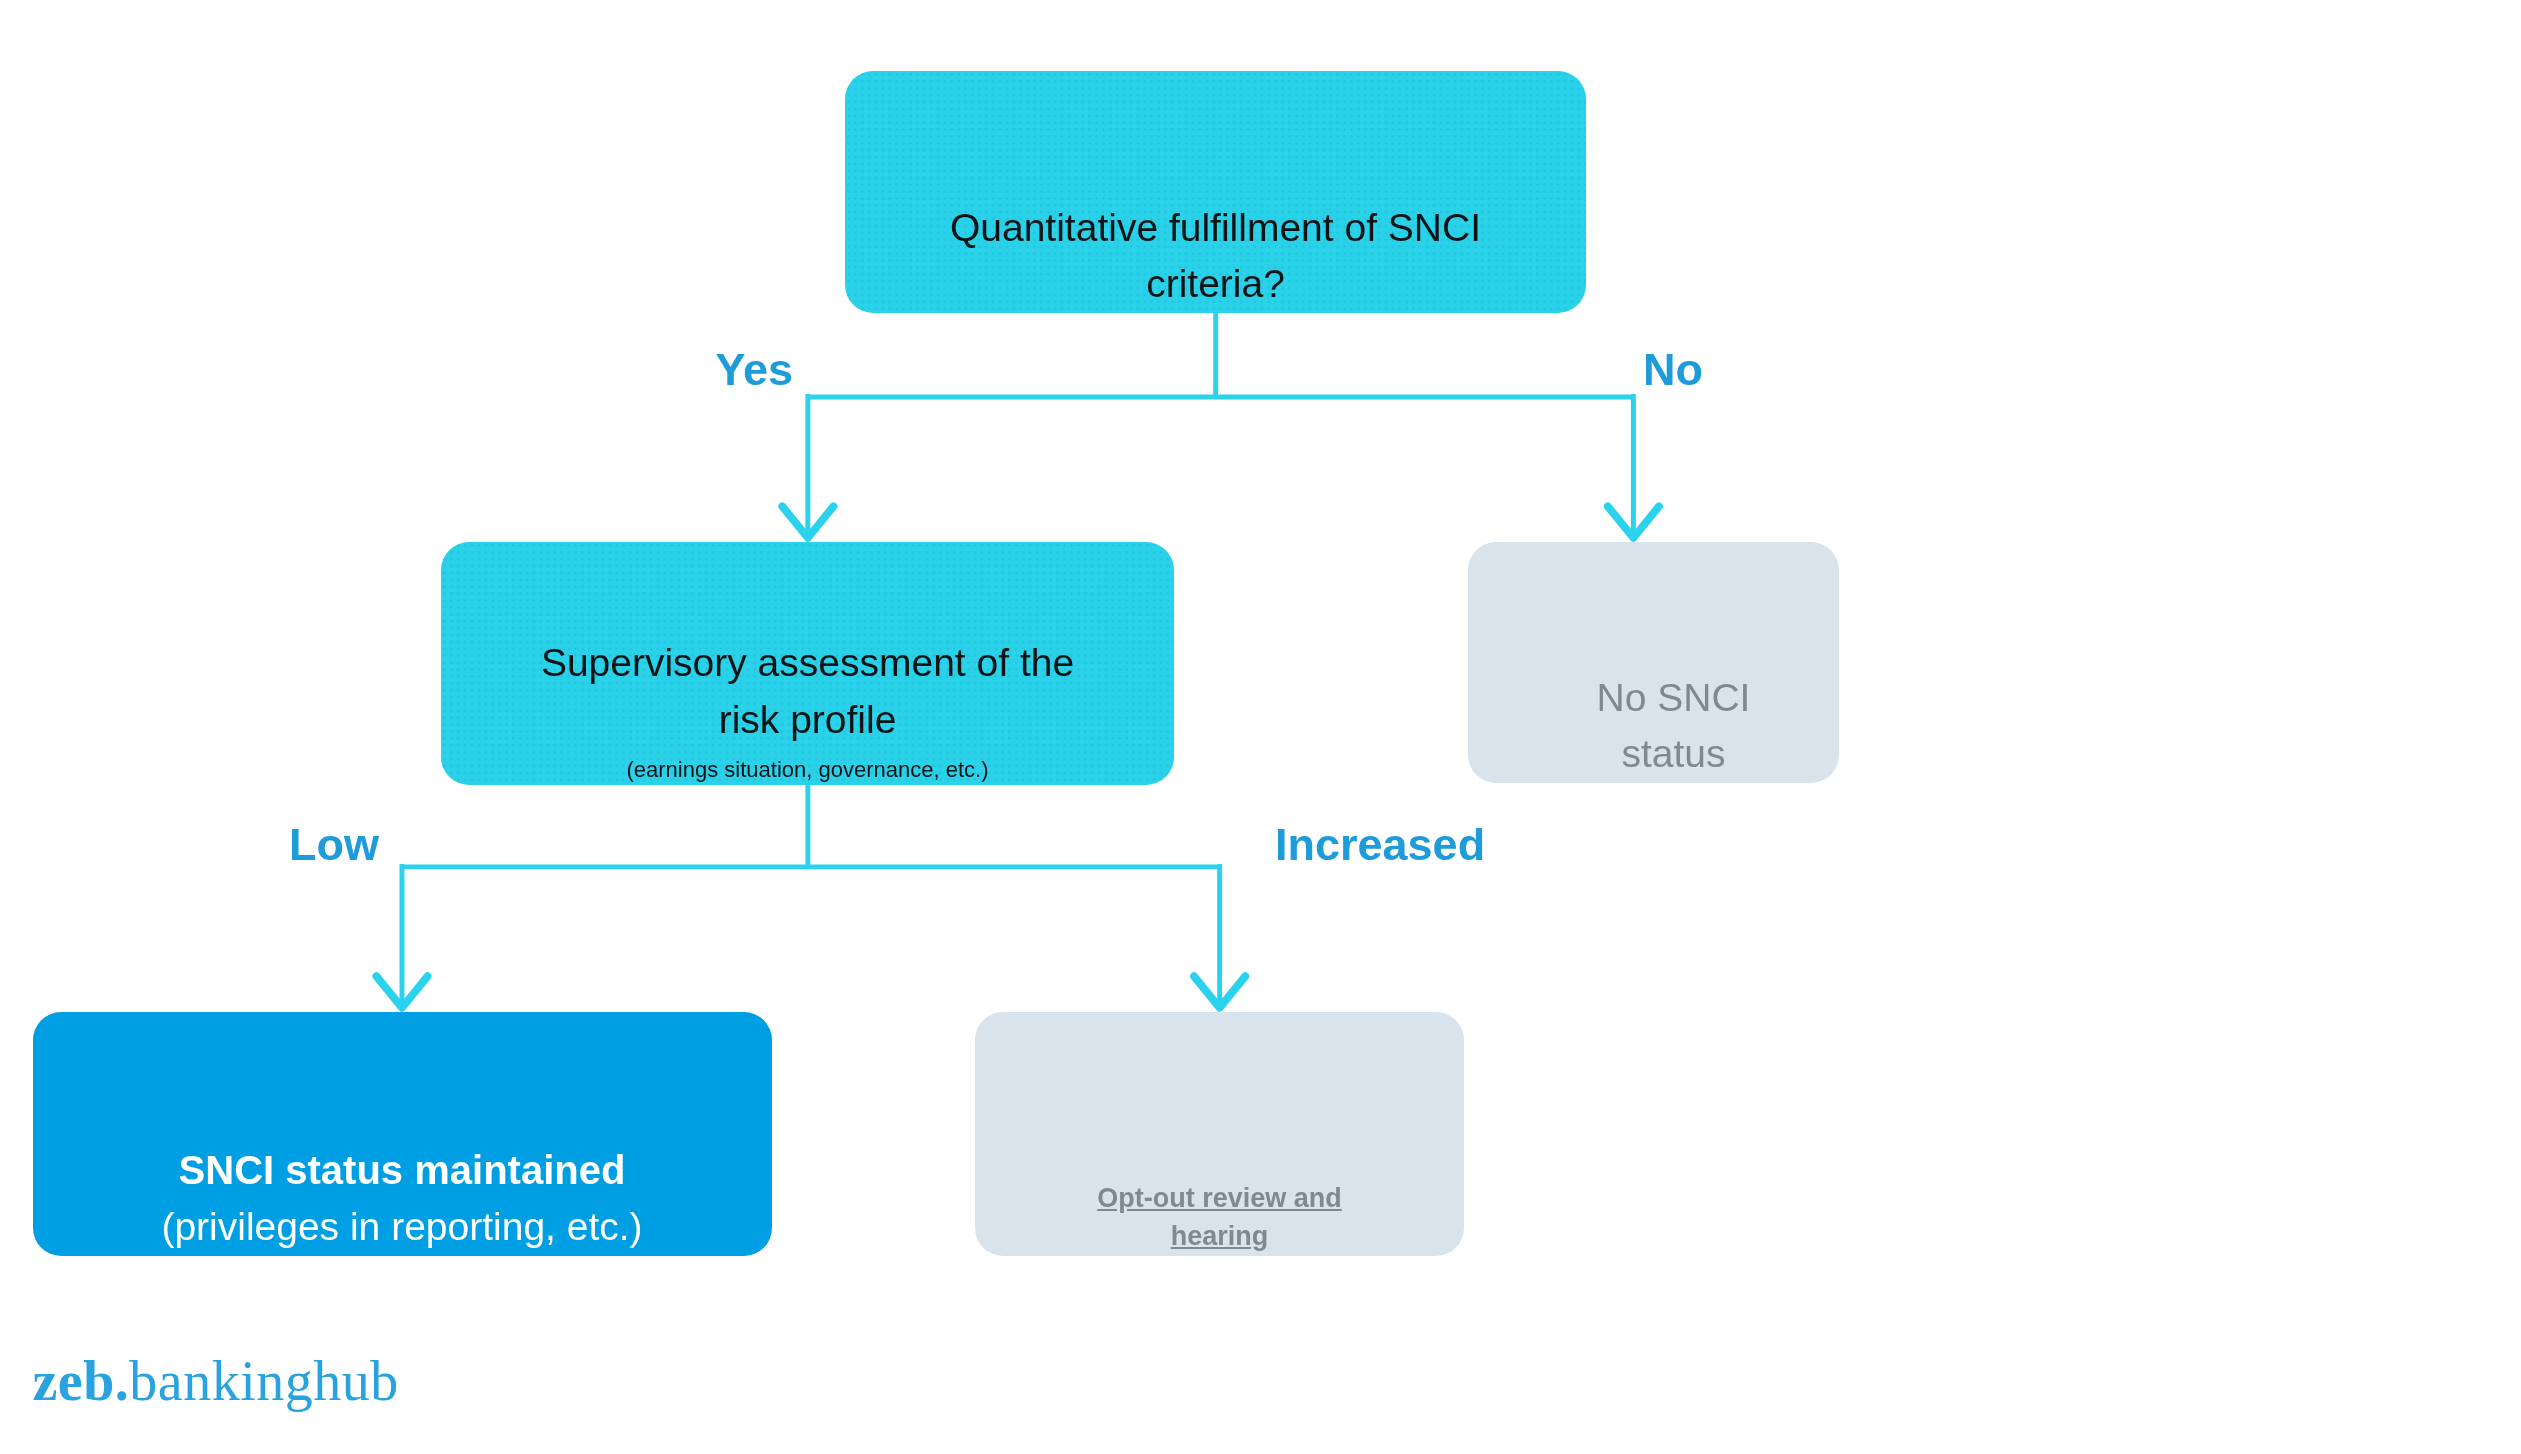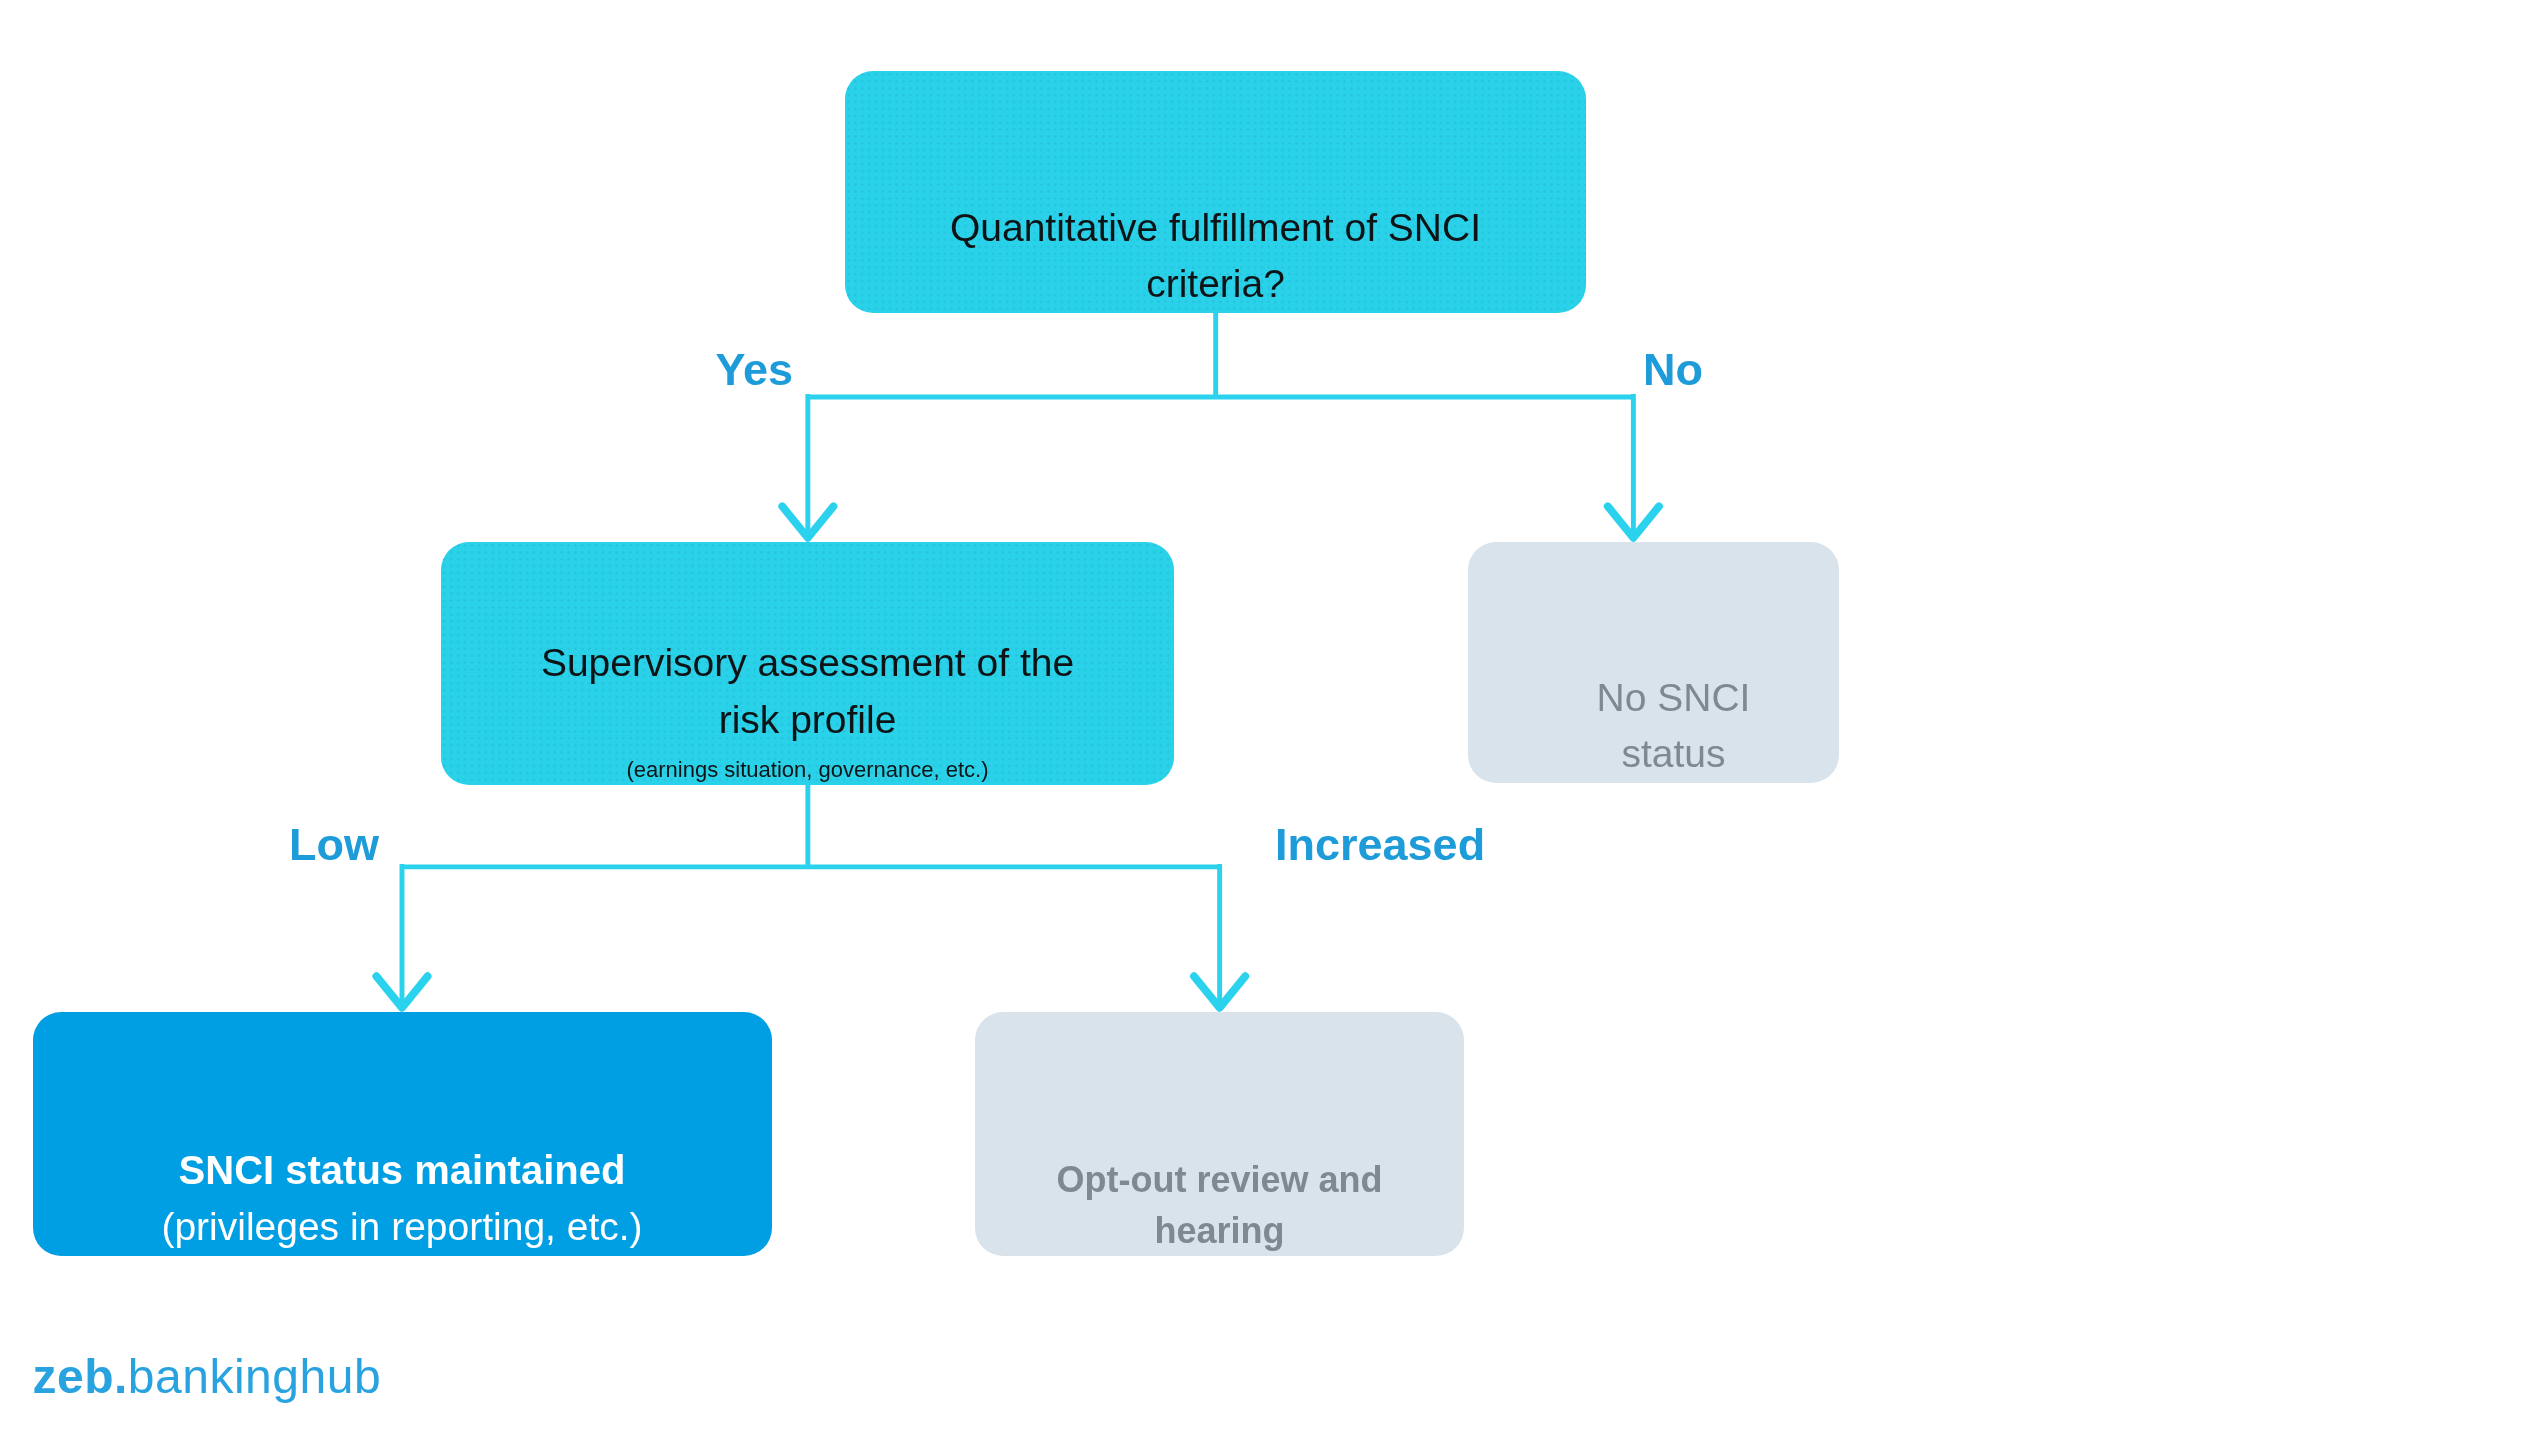--- a/index.html
+++ b/index.html
@@ -31,30 +31,30 @@
     background-image:radial-gradient(rgba(0,80,100,0.10) 1.2px, transparent 1.3px);
     background-size:6.9px 6.9px;
     color:var(--node-text);
   }
   .node.gray{background-color:var(--gray-box);color:var(--gray-text);}
   .node.azure{background-color:var(--azure);color:#ffffff;}
 
   .t-main{font-size:39px;line-height:1.45;font-weight:400;}
   .t-sub{font-size:22px;line-height:1.3;font-weight:400;margin-top:7.9px;}
   .t-bold{font-size:40px;line-height:1.45;font-weight:700;}
-  .t-graybold{font-size:36px;line-height:1.4;font-weight:700;}
+  .t-graybold{font-size:27px;line-height:1.4;font-weight:700;text-decoration:underline;}
 
   .edge-label{
     position:absolute;color:var(--label-blue);
     font-size:45px;line-height:1;font-weight:700;white-space:nowrap;
   }
 
   .logo{
     position:absolute;left:32.5px;top:1353px;
-    font-size:48px;line-height:1;color:var(--logo-blue);letter-spacing:0.5px;white-space:nowrap;
+    font-size:56px;line-height:1;color:var(--logo-blue);letter-spacing:0.5px;white-space:nowrap;font-family:Liberation Serif, serif;
   }
   .logo .zeb{font-weight:800;}
   .logo .hub{font-weight:300;}
 </style>
 </head>
 <body>
 
 <div class="canvas">
 
   <svg class="connectors" viewBox="0 0 2560 1477" xmlns="http://www.w3.org/2000/svg">

